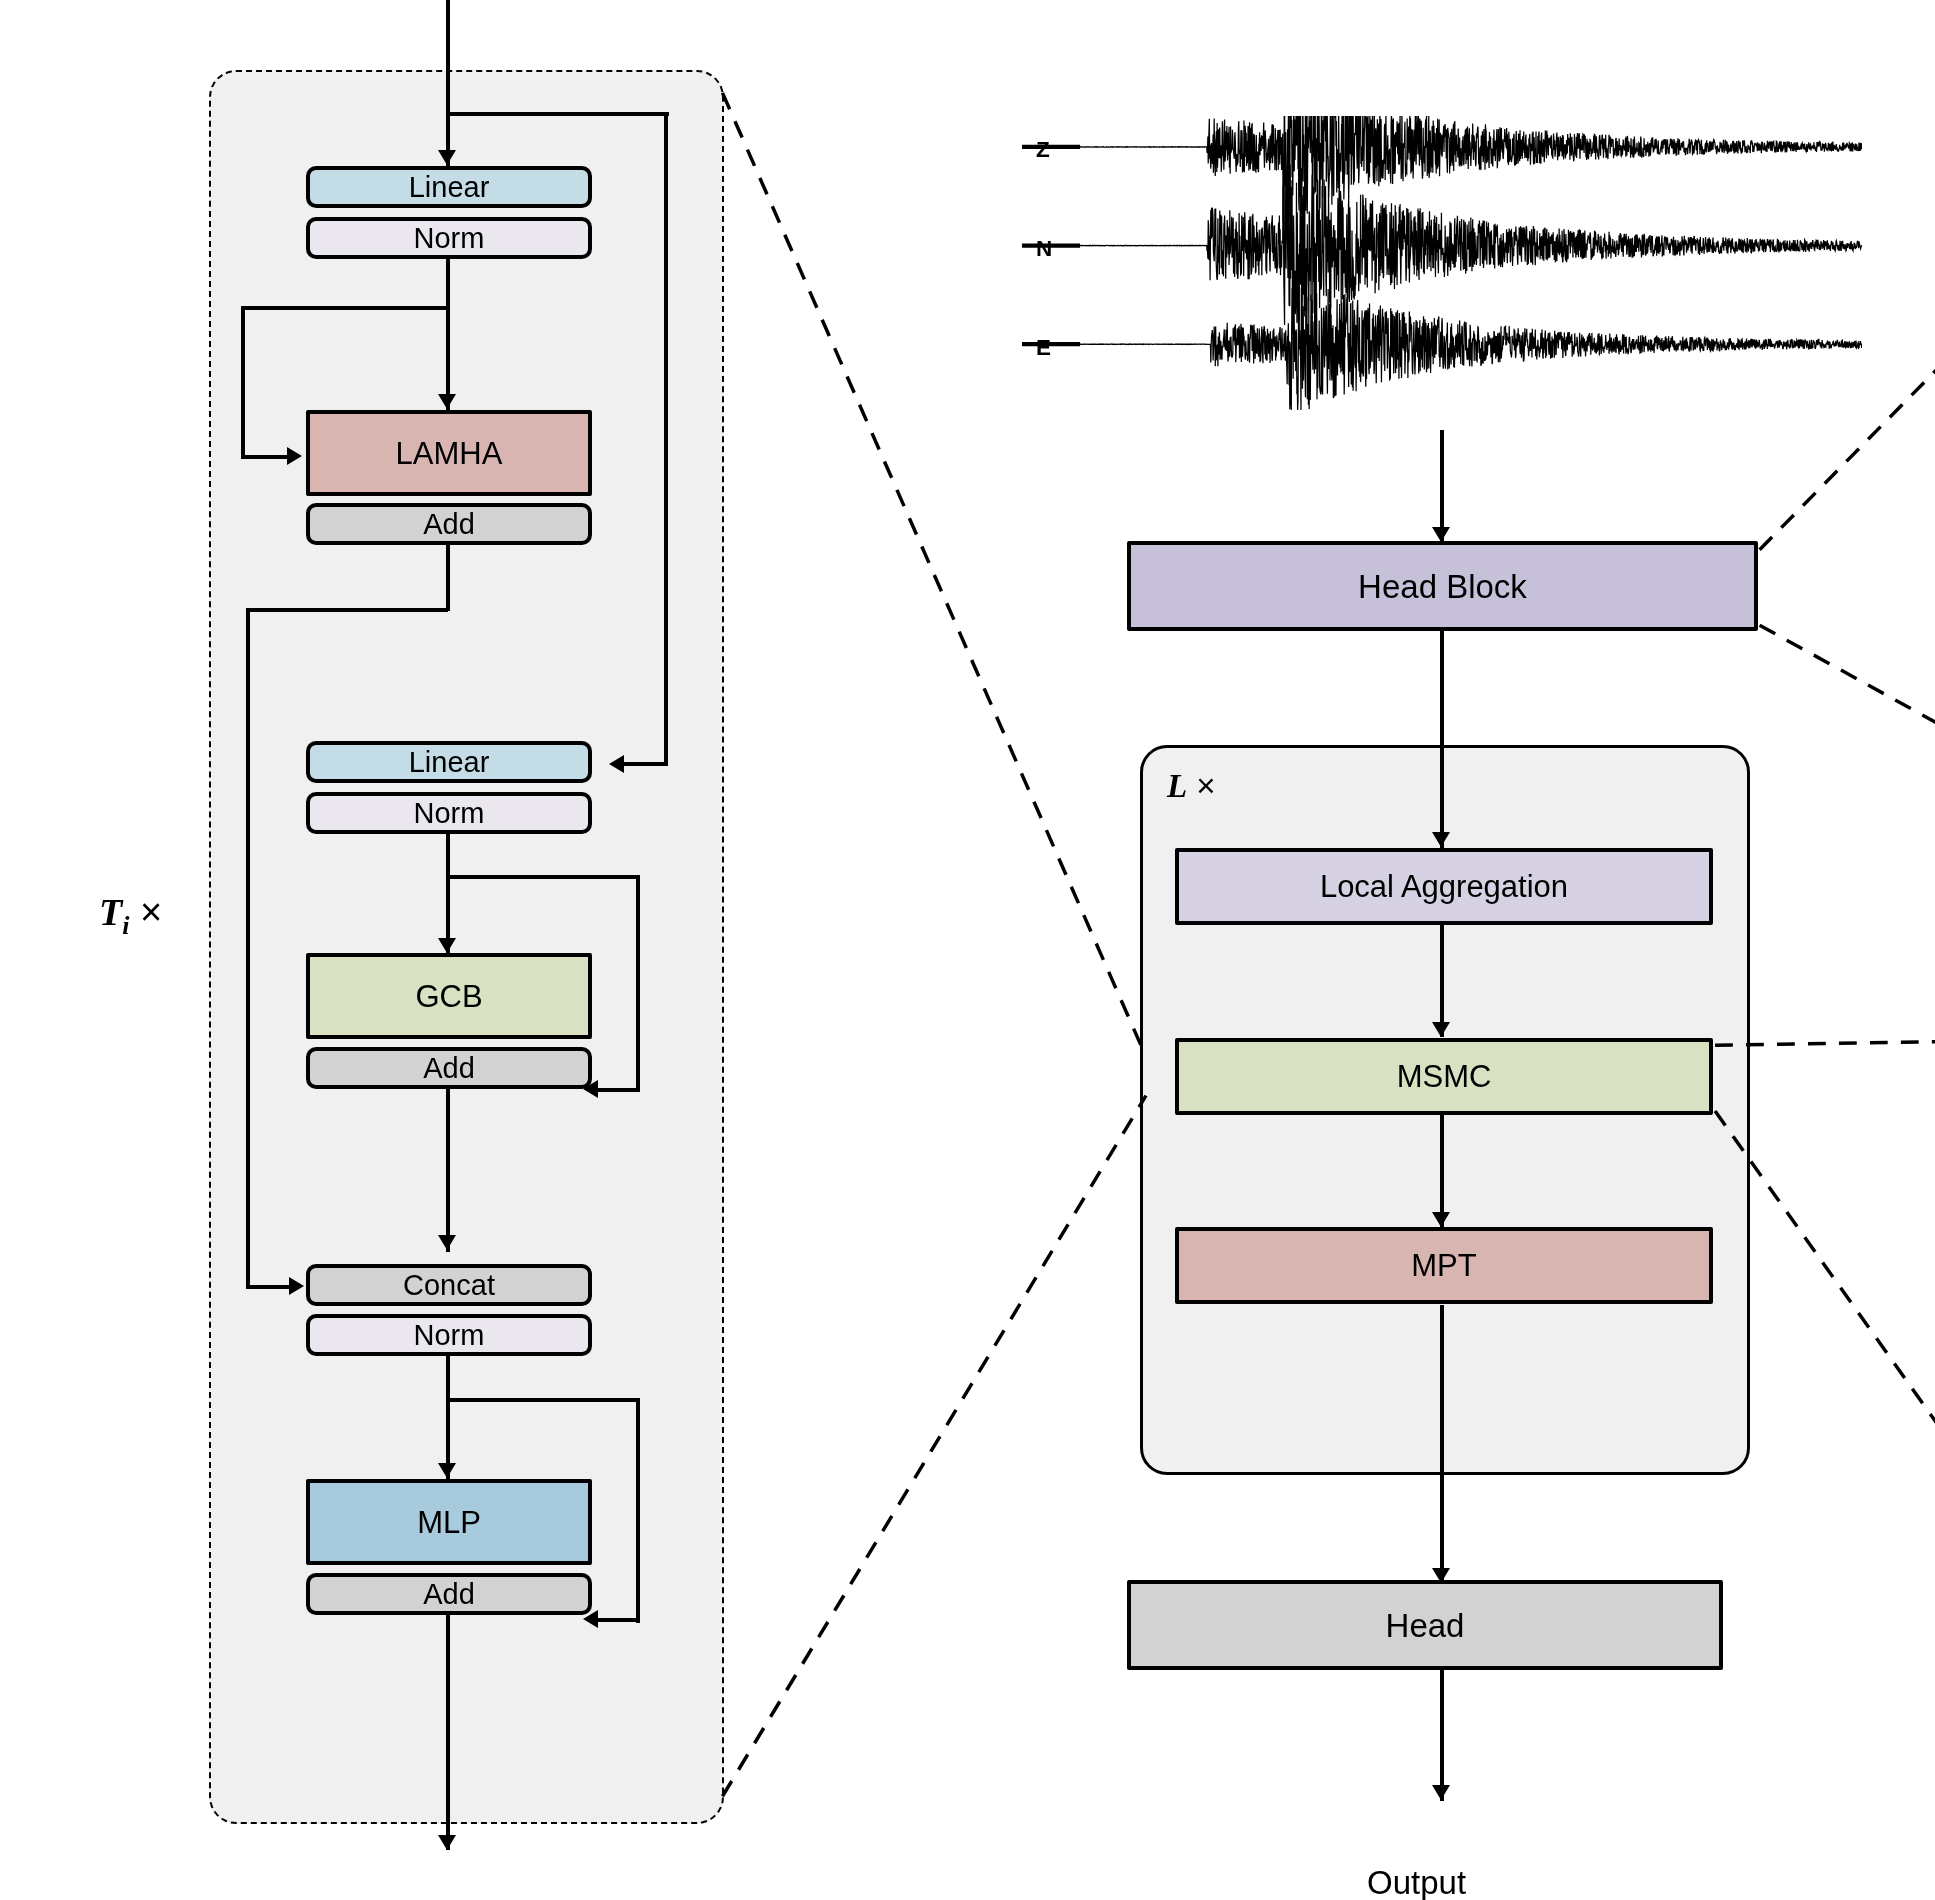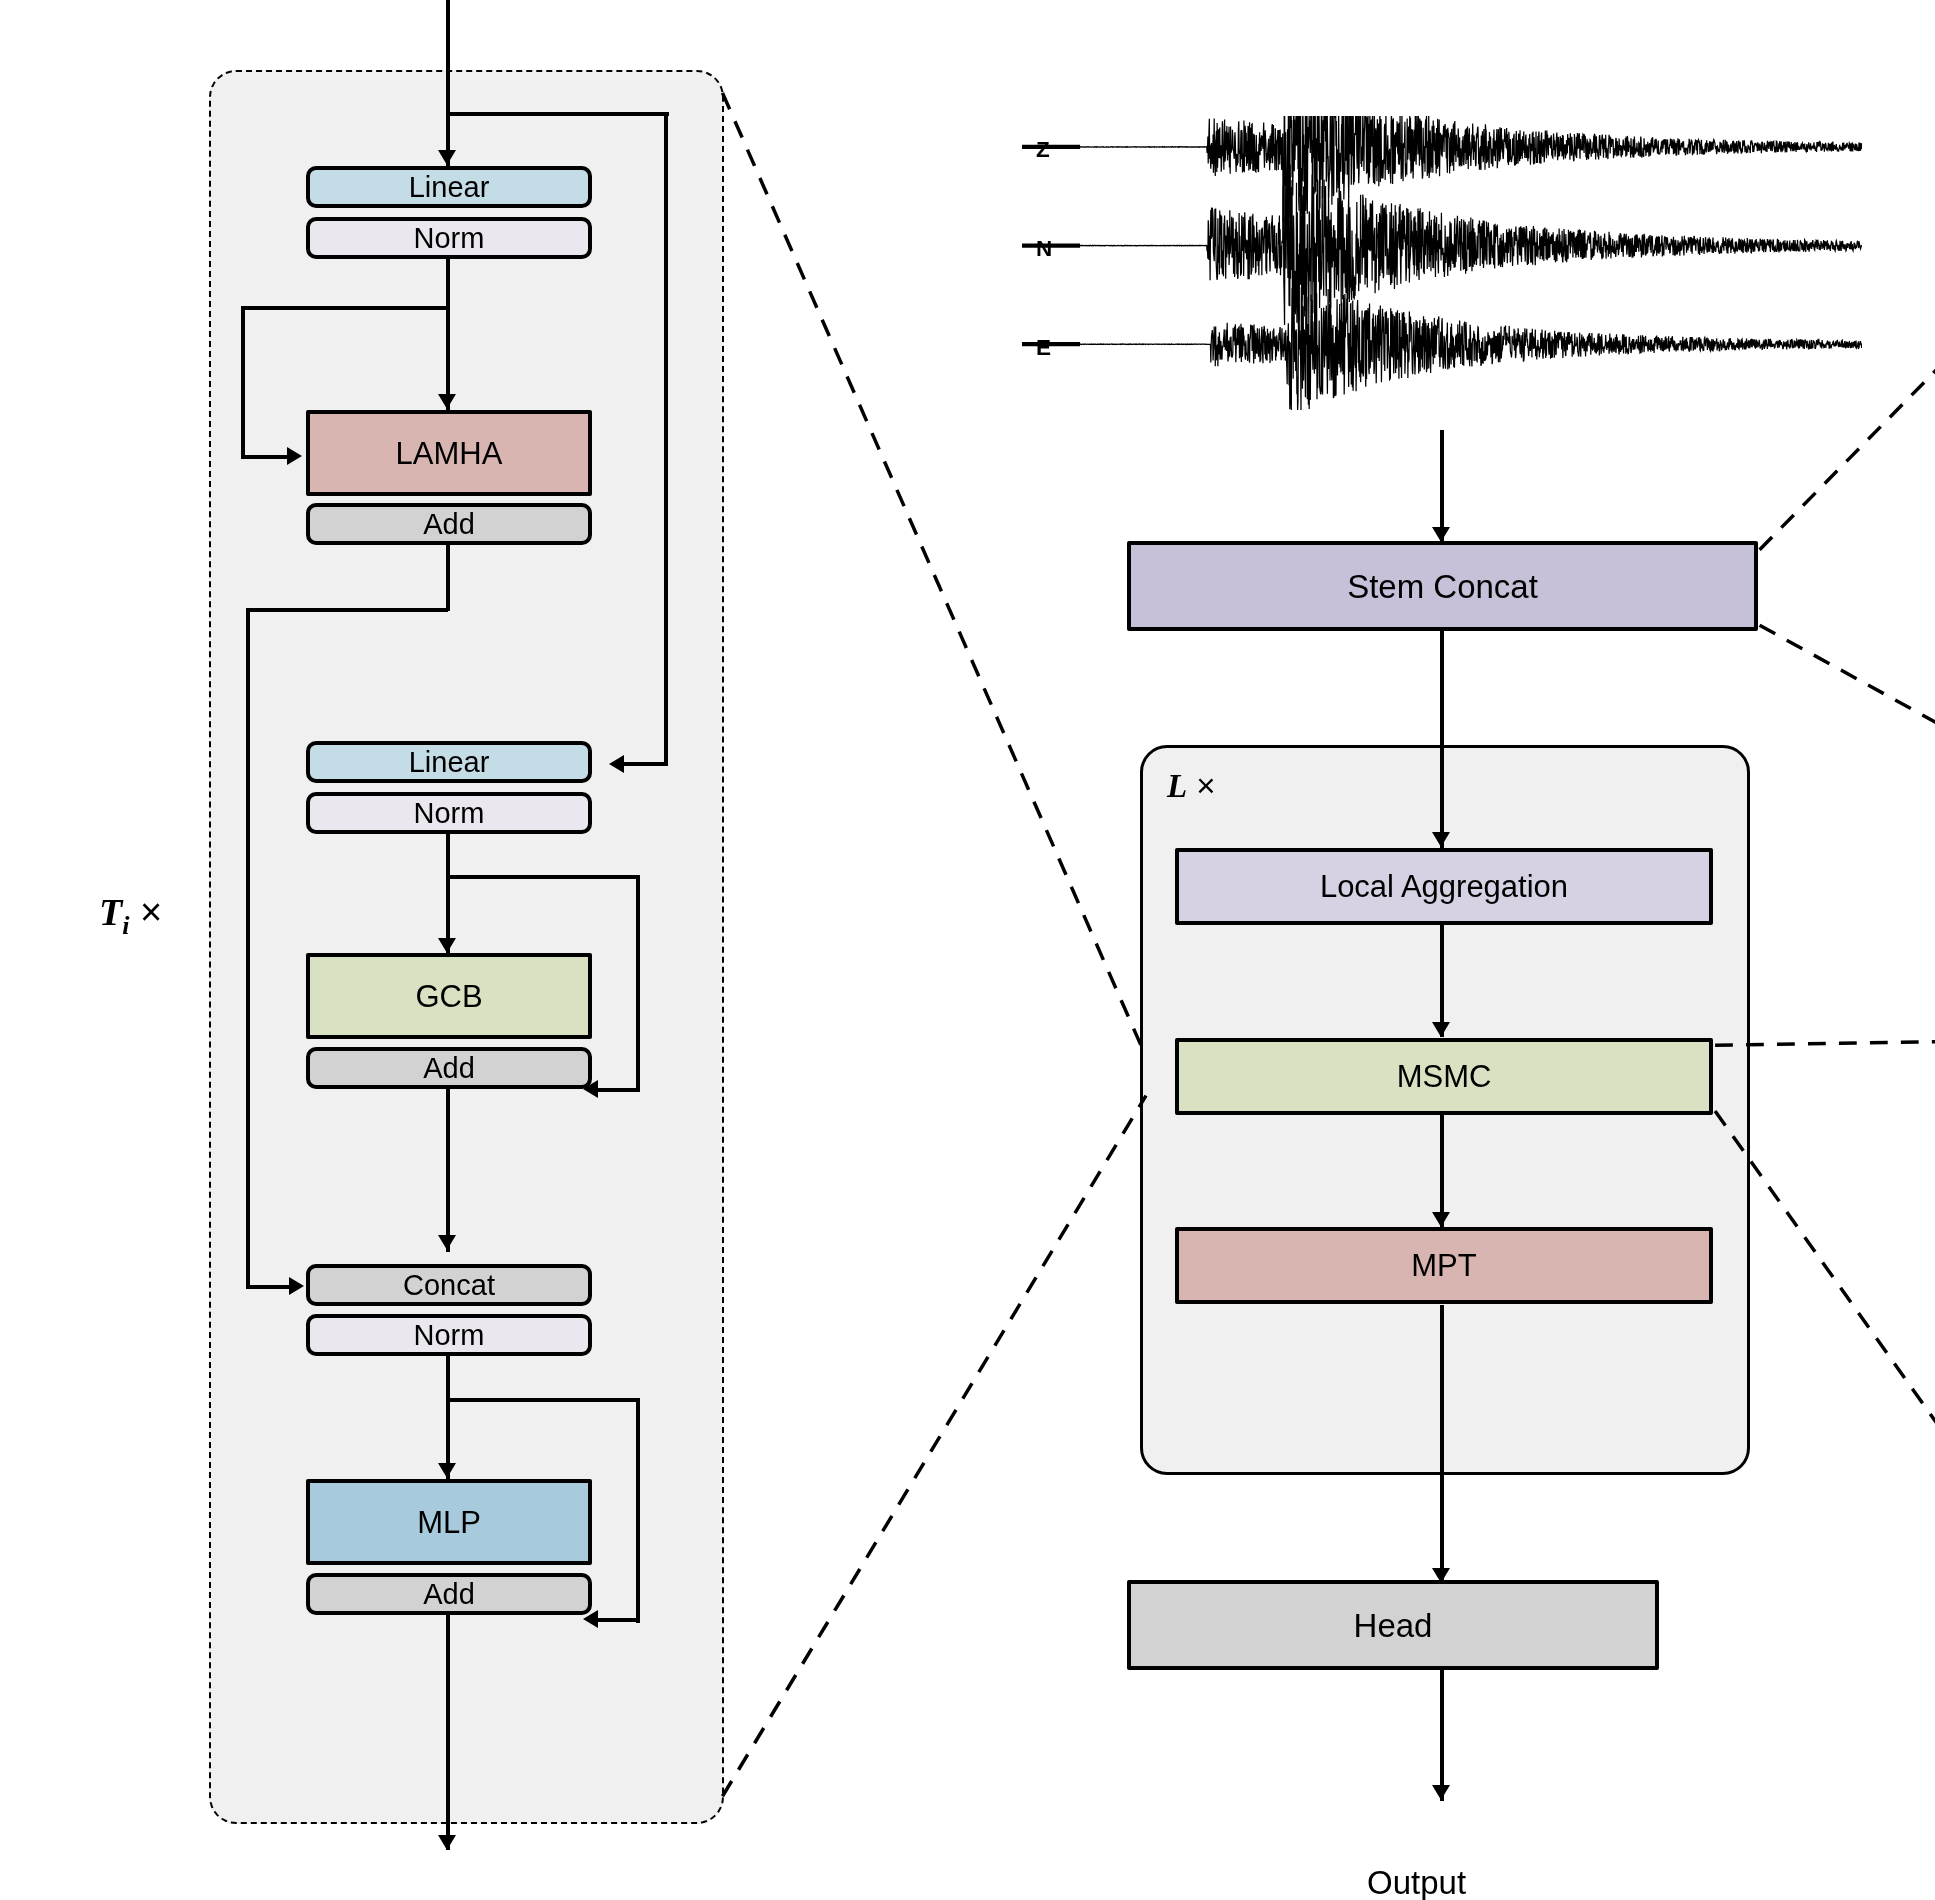--- a/index.html
+++ b/index.html
@@ -163,21 +163,21 @@
       <g id="wf-e">
         <path d="M0 590 L150 590 L150.0 590.5 L151.0 589.8 L151.9 589.6 L152.9 589.9 L153.8 590.6 L154.8 590.1 L155.8 590.2 L156.7 589.9 L157.7 589.9 L158.7 589.6 L159.6 590.4 L160.6 589.6 L161.5 590.4 L162.5 590.0 L163.5 589.5 L164.4 590.0 L165.4 590.1 L166.4 590.5 L167.3 590.6 L168.3 589.9 L169.2 589.5 L170.2 589.6 L171.2 589.6 L172.1 590.4 L173.1 590.5 L174.1 590.6 L175.0 589.7 L176.0 590.1 L176.9 589.7 L177.9 590.0 L178.9 589.4 L179.8 590.1 L180.8 590.0 L181.8 590.3 L182.7 590.1 L183.7 590.5 L184.6 589.5 L185.6 590.3 L186.6 590.4 L187.5 589.9 L188.5 589.6 L189.5 590.3 L190.4 589.8 L191.4 590.3 L192.3 590.6 L193.3 590.3 L194.3 589.6 L195.2 589.7 L196.2 590.4 L197.2 590.0 L198.1 590.2 L199.1 589.6 L200.0 589.6 L201.0 590.5 L202.0 589.6 L202.9 590.1 L203.9 589.6 L204.9 590.3 L205.8 590.5 L206.8 589.4 L207.7 590.0 L208.7 590.1 L209.7 589.6 L210.6 590.6 L211.6 589.6 L212.6 589.9 L213.5 589.7 L214.5 590.1 L215.4 590.1 L216.4 590.5 L217.4 589.5 L218.3 589.6 L219.3 590.0 L220.3 590.2 L221.2 589.5 L222.2 590.4 L223.1 590.6 L224.1 590.3 L225.1 590.4 L226.0 589.6 L227.0 590.4 L228.0 590.0 L228.9 589.8 L229.9 589.8 L230.8 589.9 L231.8 589.5 L232.8 590.4 L233.7 590.0 L234.7 590.5 L235.7 589.6 L236.6 590.3 L237.6 590.2 L238.5 590.0 L239.5 590.1 L240.5 590.5 L241.4 589.9 L242.4 590.2 L243.3 590.0 L244.3 590.0 L245.3 590.6 L246.2 590.6 L247.2 590.1 L248.2 589.6 L249.1 590.0 L250.1 590.3 L251.0 590.3 L252.0 589.5 L253.0 589.6 L253.9 590.3 L254.9 589.4 L255.9 590.4 L256.8 589.9 L257.8 589.8 L258.7 589.4 L259.7 590.1 L260.7 589.4 L261.6 590.1 L262.6 589.8 L263.6 589.8 L264.5 589.6 L265.5 589.5 L266.4 590.5 L267.4 589.8 L268.4 589.9 L269.3 590.5 L270.3 590.4 L271.3 590.6 L272.2 589.8 L273.2 590.0 L274.1 590.6 L275.1 589.6 L276.1 590.4 L277.0 589.6 L278.0 590.5 L279.0 590.1 L279.9 589.5 L280.9 590.2 L281.8 589.7 L282.8 589.9 L283.8 590.4 L284.7 590.5 L285.7 590.2 L286.7 590.4 L287.6 590.5 L288.6 589.5 L289.5 589.8 L290.5 589.9 L291.5 590.3 L292.4 590.5 L293.4 589.5 L294.4 590.4 L295.3 589.6 L296.3 590.6 L297.2 590.0 L298.2 590.1 L299.2 589.9 L300.1 589.6 L301.1 589.7 L302.1 590.6 L303.0 589.7 L304.0 590.3 L304.9 589.7 L305.9 589.9 L306.9 589.7 L307.8 590.5 L308.8 590.1 L309.8 590.6 L310.7 589.7 L311.7 590.5 L312.6 589.5 L313.6 590.4 L314.6 589.4 L315.5 590.0 L316.5 589.8 L317.5 589.9 L318.4 589.9 L319.4 590.6 L320.3 590.1 L321.3 589.5 L322.3 589.6 L323.2 590.0 L324.2 589.7 L325.2 589.6 L326.1 590.3 L327.1 590.6 L328.0 590.1 L329.0 590.4 L330.0 589.6 L330.9 589.8 L331.9 589.6 L332.8 590.0 L333.8 589.7 L334.8 589.8 L335.7 590.0 L336.7 590.3 L337.7 590.2 L338.6 589.9 L339.6 590.1 L340.5 590.2 L341.5 589.8 L342.5 590.0 L343.4 590.0 L344.4 589.7 L345.4 589.8 L346.3 590.1 L347.3 589.6 L348.2 589.5 L349.2 590.0 L350.2 589.6 L351.1 589.5 L352.1 590.1 L353.1 589.8 L354.0 590.6 L355.0 589.7 L355.9 589.6 L356.9 589.6 L357.9 590.1 L358.8 590.4 L359.8 590.4 L360.8 589.7 L361.7 589.5 L362.7 590.0 L363.6 590.5 L364.6 589.6 L365.6 589.9 L366.5 589.4 L367.5 589.7 L368.5 590.2 L369.4 590.4 L370.4 590.3 L371.3 589.4 L372.3 589.6 L373.3 590.0 L374.2 590.1 L375.2 589.8 L376.2 590.2 L377.1 590.0 L378.1 590.4 L379.0 589.8 L380.0 589.8 L381.0 590.6 L381.9 589.5 L382.9 590.4 L383.9 590.2 L384.8 590.1 L385.8 589.5 L386.7 590.3 L387.7 589.5 L388.7 590.0 L389.6 590.4 L390.6 590.3 L391.6 590.3 L392.5 590.3 L393.5 590.3 L394.4 590.3 L395.4 590.2 L396.4 589.9 L397.3 589.5 L398.3 589.7 L399.3 589.7 L400.2 590.2 L401.2 589.7 L402.1 589.6 L403.1 590.1 L404.1 589.6 L405.0 590.2 L406.0 590.3 L407.0 589.6 L407.9 590.1 L408.9 590.2 L409.8 590.0 L410.8 589.6 L411.8 590.3 L412.7 589.4 L413.7 590.2 L414.6 590.1 L415.6 589.9 L416.6 589.6 L417.5 590.0 L418.5 589.7 L419.5 590.0 L420.4 589.8 L421.4 589.7 L422.3 590.6 L423.3 589.9 L424.3 590.5 L425.2 589.6 L426.2 589.9 L427.2 590.4 L428.1 589.5 L429.1 590.0 L430.0 590.2 L431.0 589.7 L432.0 590.4 L432.9 589.8 L433.9 589.5 L434.9 590.5 L435.8 590.3 L436.8 590.5 L437.7 589.6 L438.7 590.1 L439.7 589.8 L440.6 590.2 L441.6 590.3 L442.6 589.5 L443.5 589.5 L444.5 590.5 L445.4 589.4 L446.4 589.4 L447.4 590.0 L448.3 589.5 L449.3 589.6 L450.3 590.1 L451.2 589.6 L452.2 589.6 L453.1 589.9 L454.1 590.1 L455.1 590.1 L456.0 589.9 L457.0 589.9 L458.0 589.7 L458.9 589.8 L459.9 589.8 L460.8 589.9 L461.8 590.1 L462.8 590.3 L463.7 590.0 L464.7 589.4 L465.7 589.8 L466.6 589.8 L467.6 589.9 L468.5 589.9 L469.5 589.5 L470.5 589.5 L471.4 589.6 L472.4 590.3 L473.4 590.3 L474.3 590.4 L475.3 589.5 L476.2 589.5 L477.2 590.2 L478.2 590.2 L479.1 590.4 L480.1 590.5 L481.1 590.5 L482.0 590.5 L483.0 590.6 L483.9 590.6 L484.9 590.3 L485.9 590.2 L486.8 590.0 L487.8 637.3 L488.8 588.7 L489.7 567.9 L490.7 562.1 L491.6 553.1 L492.6 565.2 L493.6 632.0 L494.5 610.7 L495.5 591.7 L496.5 543.9 L497.4 588.1 L498.4 579.4 L499.3 646.7 L500.3 543.9 L501.3 628.9 L502.2 631.6 L503.2 594.8 L504.1 593.5 L505.1 597.5 L506.1 646.8 L507.0 569.9 L508.0 576.0 L509.0 616.4 L509.9 558.9 L510.9 592.0 L511.8 629.9 L512.8 592.1 L513.8 581.4 L514.7 617.8 L515.7 627.7 L516.7 629.7 L517.6 593.4 L518.6 598.9 L519.5 595.2 L520.5 576.6 L521.5 569.2 L522.4 551.2 L523.4 597.1 L524.4 588.4 L525.3 604.0 L526.3 581.2 L527.2 552.4 L528.2 607.2 L529.2 571.0 L530.1 534.4 L531.1 595.0 L532.1 634.8 L533.0 623.3 L534.0 580.5 L534.9 596.4 L535.9 620.4 L536.9 620.0 L537.8 571.8 L538.8 608.1 L539.8 570.0 L540.7 600.2 L541.7 624.2 L542.6 618.4 L543.6 620.4 L544.6 615.2 L545.5 547.3 L546.5 582.7 L547.5 557.6 L548.4 569.5 L549.4 543.3 L550.3 593.5 L551.3 538.6 L552.3 636.6 L553.2 605.9 L554.2 574.0 L555.2 591.7 L556.1 549.5 L557.1 581.2 L558.0 592.7 L559.0 551.5 L560.0 546.5 L560.9 545.4 L561.9 626.4 L562.9 552.9 L563.8 623.9 L564.8 570.9 L565.7 536.9 L566.7 636.2 L567.7 545.6 L568.6 551.2 L569.6 622.0 L570.6 598.0 L571.5 547.1 L572.5 569.6 L573.4 567.5 L574.4 594.4 L575.4 587.3 L576.3 621.5 L577.3 630.0 L578.3 580.5 L579.2 610.5 L580.2 618.9 L581.1 614.0 L582.1 617.9 L583.1 633.1 L584.0 566.0 L585.0 563.4 L586.0 573.9 L586.9 627.5 L587.9 637.5 L588.8 576.4 L589.8 574.2 L590.8 539.6 L591.7 542.6 L592.7 548.2 L593.6 541.4 L594.6 607.4 L595.6 541.3 L596.5 563.2 L597.5 594.9 L598.5 639.9 L599.4 539.0 L600.4 610.2 L601.3 554.6 L602.3 628.4 L603.3 576.2 L604.2 561.2 L605.2 612.5 L606.2 608.2 L607.1 615.1 L608.1 548.5 L609.0 603.6 L610.0 577.6 L611.0 622.6 L611.9 596.4 L612.9 549.1 L613.9 590.4 L614.8 636.3 L615.8 587.9 L616.7 632.6 L617.7 576.5 L618.7 564.6 L619.6 545.0 L620.6 607.1 L621.6 619.9 L622.5 639.1 L623.5 551.1 L624.4 586.7 L625.4 542.7 L626.4 549.0 L627.3 616.8 L628.3 557.4 L629.3 628.0 L630.2 589.4 L631.2 631.7 L632.1 567.6 L633.1 632.3 L634.1 549.7 L635.0 587.2 L636.0 563.3 L637.0 614.5 L637.9 561.7 L638.9 609.3 L639.8 598.3 L640.8 638.4 L641.8 556.6 L642.7 603.1 L643.7 599.5 L644.7 575.8 L645.6 628.0 L646.6 632.8 L647.5 609.7 L648.5 554.3 L649.5 572.5 L650.4 549.4 L651.4 594.8 L652.4 595.0 L653.3 571.1 L654.3 571.2 L655.2 631.9 L656.2 586.7 L657.2 621.6 L658.1 566.8 L659.1 578.6 L660.1 602.6 L661.0 583.5 L662.0 608.1 L662.9 605.1 L663.9 560.2 L664.9 579.9 L665.8 554.6 L666.8 545.7 L667.8 590.5 L668.7 611.8 L669.7 631.5 L670.6 590.7 L671.6 548.7 L672.6 591.2 L673.5 607.5 L674.5 623.0 L675.5 590.4 L676.4 594.6 L677.4 559.7 L678.3 608.1 L679.3 593.2 L680.3 632.6 L681.2 554.0 L682.2 586.4 L683.1 618.4 L684.1 654.0 L685.1 693.3 L686.0 568.9 L687.0 575.0 L688.0 535.6 L688.9 604.1 L689.9 696.1 L690.8 582.6 L691.8 758.0 L692.8 736.5 L693.7 619.6 L694.7 584.9 L695.7 760.1 L696.6 562.6 L697.6 445.2 L698.5 467.5 L699.5 442.0 L700.5 679.2 L701.4 469.3 L702.4 410.7 L703.4 545.8 L704.3 635.8 L705.3 583.2 L706.2 555.1 L707.2 659.3 L708.2 551.3 L709.1 563.0 L710.1 719.3 L711.1 674.3 L712.0 760.3 L713.0 738.6 L713.9 585.5 L714.9 415.8 L715.9 493.9 L716.8 603.8 L717.8 554.8 L718.8 616.7 L719.7 620.2 L720.7 764.9 L721.6 443.2 L722.6 557.3 L723.6 424.0 L724.5 705.1 L725.5 611.6 L726.5 491.8 L727.4 683.5 L728.4 590.3 L729.3 551.9 L730.3 567.2 L731.3 646.8 L732.2 727.1 L733.2 488.1 L734.2 435.4 L735.1 591.7 L736.1 467.4 L737.0 731.9 L738.0 537.7 L739.0 574.8 L739.9 746.2 L740.9 516.8 L741.9 757.3 L742.8 630.0 L743.8 566.4 L744.7 734.2 L745.7 623.1 L746.7 461.3 L747.6 518.4 L748.6 615.7 L749.6 474.4 L750.5 603.5 L751.5 655.9 L752.4 592.5 L753.4 596.6 L754.4 531.4 L755.3 666.6 L756.3 446.6 L757.3 574.7 L758.2 654.4 L759.2 505.3 L760.1 490.5 L761.1 458.0 L762.1 732.1 L763.0 591.7 L764.0 703.8 L764.9 615.3 L765.9 604.9 L766.9 593.8 L767.8 528.4 L768.8 696.4 L769.8 706.7 L770.7 713.6 L771.7 719.6 L772.6 711.3 L773.6 496.5 L774.6 617.0 L775.5 707.7 L776.5 719.6 L777.5 576.5 L778.4 523.8 L779.4 495.4 L780.3 601.0 L781.3 650.4 L782.3 620.6 L783.2 504.0 L784.2 510.2 L785.2 619.5 L786.1 489.9 L787.1 596.1 L788.0 641.6 L789.0 718.3 L790.0 561.7 L790.9 447.0 L791.9 654.1 L792.9 580.7 L793.8 551.2 L794.8 484.6 L795.7 683.5 L796.7 480.3 L797.7 535.3 L798.6 513.8 L799.6 668.4 L800.6 683.5 L801.5 548.3 L802.5 665.2 L803.4 541.2 L804.4 728.9 L805.4 726.9 L806.3 586.0 L807.3 670.2 L808.3 724.7 L809.2 637.7 L810.2 544.9 L811.1 722.8 L812.1 593.1 L813.1 568.7 L814.0 473.4 L815.0 670.5 L816.0 553.1 L816.9 590.8 L817.9 565.5 L818.8 641.7 L819.8 543.5 L820.8 486.2 L821.7 650.0 L822.7 526.0 L823.7 663.1 L824.6 558.4 L825.6 482.4 L826.5 562.9 L827.5 659.5 L828.5 532.3 L829.4 668.2 L830.4 462.5 L831.4 493.8 L832.3 720.2 L833.3 649.8 L834.2 460.0 L835.2 572.8 L836.2 522.3 L837.1 536.4 L838.1 526.8 L839.1 471.9 L840.0 488.4 L841.0 471.0 L841.9 585.3 L842.9 611.1 L843.9 700.3 L844.8 560.7 L845.8 643.9 L846.8 661.9 L847.7 634.1 L848.7 485.9 L849.6 485.2 L850.6 694.2 L851.6 596.7 L852.5 605.4 L853.5 700.9 L854.4 477.0 L855.4 710.0 L856.4 641.6 L857.3 645.1 L858.3 501.4 L859.3 518.1 L860.2 579.4 L861.2 651.5 L862.1 540.2 L863.1 711.3 L864.1 620.5 L865.0 566.6 L866.0 501.5 L867.0 475.6 L867.9 534.7 L868.9 638.8 L869.8 634.4 L870.8 660.5 L871.8 520.3 L872.7 674.9 L873.7 631.6 L874.7 687.9 L875.6 665.3 L876.6 660.3 L877.5 627.2 L878.5 502.8 L879.5 666.4 L880.4 528.1 L881.4 673.5 L882.4 660.1 L883.3 520.7 L884.3 532.3 L885.2 510.4 L886.2 503.3 L887.2 666.1 L888.1 700.1 L889.1 501.4 L890.1 679.9 L891.0 503.0 L892.0 568.1 L892.9 577.4 L893.9 496.6 L894.9 517.8 L895.8 653.1 L896.8 667.5 L897.8 485.0 L898.7 652.6 L899.7 647.3 L900.6 606.7 L901.6 579.9 L902.6 627.2 L903.5 629.3 L904.5 636.1 L905.5 523.5 L906.4 583.3 L907.4 510.4 L908.3 582.3 L909.3 667.1 L910.3 653.8 L911.2 544.0 L912.2 589.7 L913.2 514.9 L914.1 635.2 L915.1 690.6 L916.0 611.6 L917.0 548.0 L918.0 536.1 L918.9 514.5 L919.9 625.5 L920.9 522.3 L921.8 500.0 L922.8 633.1 L923.7 564.7 L924.7 593.0 L925.7 489.8 L926.6 523.0 L927.6 585.2 L928.6 688.2 L929.5 609.7 L930.5 557.4 L931.4 498.5 L932.4 558.5 L933.4 518.1 L934.3 551.1 L935.3 643.2 L936.3 618.1 L937.2 658.9 L938.2 507.2 L939.1 555.3 L940.1 563.2 L941.1 505.0 L942.0 524.6 L943.0 555.0 L943.9 652.6 L944.9 602.7 L945.9 522.3 L946.8 599.9 L947.8 598.5 L948.8 617.2 L949.7 681.6 L950.7 680.4 L951.6 675.3 L952.6 497.0 L953.6 621.5 L954.5 600.6 L955.5 504.8 L956.5 624.4 L957.4 574.3 L958.4 512.5 L959.3 611.5 L960.3 665.6 L961.3 620.2 L962.2 517.0 L963.2 544.4 L964.2 549.5 L965.1 664.3 L966.1 507.3 L967.0 519.4 L968.0 652.8 L969.0 554.1 L969.9 502.4 L970.9 629.4 L971.9 619.6 L972.8 609.9 L973.8 679.2 L974.7 509.0 L975.7 616.5 L976.7 527.6 L977.6 649.4 L978.6 571.4 L979.6 607.2 L980.5 677.3 L981.5 554.2 L982.4 511.8 L983.4 513.7 L984.4 600.9 L985.3 514.9 L986.3 506.8 L987.3 607.4 L988.2 519.7 L989.2 666.5 L990.1 630.9 L991.1 548.4 L992.1 534.9 L993.0 574.1 L994.0 592.7 L995.0 611.5 L995.9 564.3 L996.9 677.1 L997.8 602.7 L998.8 636.2 L999.8 627.7 L1000.7 505.5 L1001.7 584.4 L1002.7 579.3 L1003.6 518.2 L1004.6 551.0 L1005.5 537.3 L1006.5 545.5 L1007.5 606.6 L1008.4 658.2 L1009.4 667.1 L1010.4 608.7 L1011.3 590.0 L1012.3 532.6 L1013.2 591.3 L1014.2 632.1 L1015.2 668.5 L1016.1 628.1 L1017.1 554.6 L1018.1 527.3 L1019.0 610.9 L1020.0 566.0 L1020.9 531.4 L1021.9 622.3 L1022.9 622.3 L1023.8 547.7 L1024.8 665.9 L1025.8 607.3 L1026.7 572.9 L1027.7 527.8 L1028.6 660.0 L1029.6 565.8 L1030.6 594.3 L1031.5 568.5 L1032.5 629.2 L1033.4 543.8 L1034.4 649.9 L1035.4 534.9 L1036.3 596.3 L1037.3 517.7 L1038.3 570.4 L1039.2 655.4 L1040.2 641.9 L1041.1 525.4 L1042.1 609.1 L1043.1 535.5 L1044.0 546.5 L1045.0 662.4 L1046.0 627.2 L1046.9 654.4 L1047.9 541.8 L1048.8 591.2 L1049.8 535.3 L1050.8 652.7 L1051.7 621.2 L1052.7 603.3 L1053.7 548.7 L1054.6 601.0 L1055.6 664.5 L1056.5 604.0 L1057.5 590.6 L1058.5 532.1 L1059.4 542.8 L1060.4 622.0 L1061.4 549.2 L1062.3 641.5 L1063.3 543.0 L1064.2 617.6 L1065.2 522.3 L1066.2 625.6 L1067.1 585.2 L1068.1 539.8 L1069.1 616.4 L1070.0 612.8 L1071.0 542.2 L1071.9 566.1 L1072.9 549.8 L1073.9 525.9 L1074.8 547.1 L1075.8 524.7 L1076.8 518.1 L1077.7 622.3 L1078.7 610.9 L1079.6 649.1 L1080.6 605.4 L1081.6 559.2 L1082.5 559.6 L1083.5 624.2 L1084.5 534.8 L1085.4 522.6 L1086.4 591.2 L1087.3 638.1 L1088.3 653.1 L1089.3 639.3 L1090.2 568.1 L1091.2 574.1 L1092.2 602.6 L1093.1 639.3 L1094.1 653.2 L1095.0 586.5 L1096.0 579.4 L1097.0 563.2 L1097.9 572.1 L1098.9 534.1 L1099.9 655.2 L1100.8 599.6 L1101.8 612.3 L1102.7 599.1 L1103.7 652.7 L1104.7 632.6 L1105.6 587.8 L1106.6 621.1 L1107.6 545.3 L1108.5 642.2 L1109.5 536.3 L1110.4 577.0 L1111.4 622.7 L1112.4 567.5 L1113.3 630.1 L1114.3 572.6 L1115.3 649.0 L1116.2 638.0 L1117.2 650.7 L1118.1 592.9 L1119.1 626.6 L1120.1 569.1 L1121.0 583.2 L1122.0 564.5 L1122.9 611.9 L1123.9 585.0 L1124.9 624.5 L1125.8 538.1 L1126.8 607.2 L1127.8 560.9 L1128.7 612.1 L1129.7 622.4 L1130.6 528.6 L1131.6 623.2 L1132.6 591.7 L1133.5 640.8 L1134.5 562.3 L1135.5 591.7 L1136.4 542.4 L1137.4 547.0 L1138.3 643.6 L1139.3 627.8 L1140.3 591.6 L1141.2 645.6 L1142.2 536.7 L1143.2 534.7 L1144.1 552.5 L1145.1 539.0 L1146.0 606.3 L1147.0 532.7 L1148.0 569.3 L1148.9 615.2 L1149.9 629.7 L1150.9 620.0 L1151.8 599.1 L1152.8 627.4 L1153.7 625.9 L1154.7 575.8 L1155.7 632.0 L1156.6 646.8 L1157.6 539.7 L1158.6 557.4 L1159.5 629.8 L1160.5 586.2 L1161.4 628.7 L1162.4 647.7 L1163.4 585.8 L1164.3 574.5 L1165.3 577.8 L1166.3 578.3 L1167.2 555.2 L1168.2 633.0 L1169.1 562.7 L1170.1 591.6 L1171.1 577.5 L1172.0 582.0 L1173.0 632.4 L1174.0 602.7 L1174.9 582.7 L1175.9 637.5 L1176.8 571.0 L1177.8 545.5 L1178.8 546.8 L1179.7 575.8 L1180.7 612.6 L1181.7 578.8 L1182.6 627.3 L1183.6 607.3 L1184.5 600.3 L1185.5 645.5 L1186.5 642.6 L1187.4 583.6 L1188.4 638.7 L1189.4 635.2 L1190.3 572.7 L1191.3 640.7 L1192.2 614.2 L1193.2 608.3 L1194.2 621.8 L1195.1 633.5 L1196.1 569.4 L1197.1 631.3 L1198.0 628.4 L1199.0 624.9 L1199.9 582.4 L1200.9 614.4 L1201.9 618.7 L1202.8 604.2 L1203.8 559.3 L1204.7 571.1 L1205.7 593.2 L1206.7 567.1 L1207.6 590.3 L1208.6 573.2 L1209.6 576.2 L1210.5 580.7 L1211.5 620.9 L1212.4 619.7 L1213.4 574.3 L1214.4 641.6 L1215.3 637.0 L1216.3 572.5 L1217.3 582.3 L1218.2 614.7 L1219.2 556.1 L1220.1 559.8 L1221.1 612.6 L1222.1 575.2 L1223.0 567.9 L1224.0 627.6 L1225.0 568.9 L1225.9 572.5 L1226.9 621.9 L1227.8 590.8 L1228.8 561.7 L1229.8 577.0 L1230.7 636.6 L1231.7 620.1 L1232.7 559.4 L1233.6 564.2 L1234.6 636.6 L1235.5 606.6 L1236.5 591.2 L1237.5 543.4 L1238.4 627.1 L1239.4 602.8 L1240.4 605.1 L1241.3 601.1 L1242.3 568.2 L1243.2 592.6 L1244.2 570.7 L1245.2 578.6 L1246.1 545.4 L1247.1 549.2 L1248.1 545.6 L1249.0 541.6 L1250.0 593.1 L1250.9 559.5 L1251.9 591.1 L1252.9 561.2 L1253.8 580.3 L1254.8 572.3 L1255.8 572.3 L1256.7 581.2 L1257.7 586.4 L1258.6 542.9 L1259.6 589.6 L1260.6 569.7 L1261.5 606.5 L1262.5 613.5 L1263.5 616.4 L1264.4 624.1 L1265.4 613.5 L1266.3 568.1 L1267.3 585.1 L1268.3 580.5 L1269.2 585.9 L1270.2 592.4 L1271.2 549.9 L1272.1 605.9 L1273.1 554.5 L1274.0 583.7 L1275.0 625.8 L1276.0 617.6 L1276.9 575.3 L1277.9 598.2 L1278.9 561.4 L1279.8 570.7 L1280.8 593.4 L1281.7 548.6 L1282.7 572.2 L1283.7 584.3 L1284.6 564.3 L1285.6 581.0 L1286.6 609.8 L1287.5 615.7 L1288.5 599.5 L1289.4 567.1 L1290.4 624.6 L1291.4 610.9 L1292.3 605.4 L1293.3 568.0 L1294.2 558.3 L1295.2 633.2 L1296.2 633.0 L1297.1 626.1 L1298.1 584.5 L1299.1 549.0 L1300.0 594.3 L1301.0 567.8 L1301.9 568.2 L1302.9 563.8 L1303.9 550.0 L1304.8 585.4 L1305.8 576.1 L1306.8 599.8 L1307.7 596.4 L1308.7 620.6 L1309.6 610.7 L1310.6 594.3 L1311.6 589.8 L1312.5 560.2 L1313.5 607.7 L1314.5 582.8 L1315.4 561.9 L1316.4 561.2 L1317.3 624.2 L1318.3 550.1 L1319.3 579.3 L1320.2 569.0 L1321.2 602.3 L1322.2 573.1 L1323.1 576.5 L1324.1 601.2 L1325.0 584.6 L1326.0 552.0 L1327.0 621.3 L1327.9 593.7 L1328.9 598.9 L1329.9 629.4 L1330.8 608.7 L1331.8 602.5 L1332.7 578.7 L1333.7 606.1 L1334.7 595.0 L1335.6 604.3 L1336.6 623.3 L1337.6 598.5 L1338.5 611.8 L1339.5 593.2 L1340.4 560.7 L1341.4 602.1 L1342.4 590.1 L1343.3 552.0 L1344.3 579.9 L1345.3 621.1 L1346.2 627.5 L1347.2 573.2 L1348.1 614.1 L1349.1 596.5 L1350.1 603.2 L1351.0 567.1 L1352.0 554.7 L1353.0 625.3 L1353.9 576.8 L1354.9 619.8 L1355.8 578.3 L1356.8 576.4 L1357.8 582.3 L1358.7 571.8 L1359.7 560.9 L1360.7 606.3 L1361.6 616.9 L1362.6 573.1 L1363.5 559.4 L1364.5 597.1 L1365.5 627.2 L1366.4 581.5 L1367.4 620.7 L1368.4 624.9 L1369.3 569.9 L1370.3 624.2 L1371.2 576.1 L1372.2 579.6 L1373.2 583.7 L1374.1 578.0 L1375.1 625.1 L1376.1 555.2 L1377.0 600.0 L1378.0 563.3 L1378.9 617.9 L1379.9 614.5 L1380.9 566.8 L1381.8 587.2 L1382.8 582.8 L1383.7 560.3 L1384.7 596.9 L1385.7 600.4 L1386.6 561.2 L1387.6 558.4 L1388.6 576.2 L1389.5 577.4 L1390.5 566.1 L1391.4 560.5 L1392.4 558.1 L1393.4 575.6 L1394.3 603.6 L1395.3 568.9 L1396.3 582.9 L1397.2 625.4 L1398.2 600.0 L1399.1 574.1 L1400.1 593.1 L1401.1 559.5 L1402.0 609.0 L1403.0 579.7 L1404.0 617.6 L1404.9 620.5 L1405.9 569.8 L1406.8 583.3 L1407.8 585.0 L1408.8 605.7 L1409.7 563.3 L1410.7 558.9 L1411.7 582.6 L1412.6 590.5 L1413.6 558.7 L1414.5 591.3 L1415.5 580.0 L1416.5 569.9 L1417.4 586.6 L1418.4 582.6 L1419.4 566.2 L1420.3 565.5 L1421.3 622.1 L1422.2 582.4 L1423.2 607.9 L1424.2 593.7 L1425.1 616.4 L1426.1 607.8 L1427.1 600.4 L1428.0 561.9 L1429.0 588.4 L1429.9 593.2 L1430.9 594.5 L1431.9 590.6 L1432.8 590.9 L1433.8 570.9 L1434.8 581.1 L1435.7 609.6 L1436.7 611.7 L1437.6 621.7 L1438.6 617.2 L1439.6 603.7 L1440.5 560.1 L1441.5 584.8 L1442.5 592.9 L1443.4 622.4 L1444.4 580.5 L1445.3 585.2 L1446.3 565.2 L1447.3 592.0 L1448.2 600.9 L1449.2 579.6 L1450.2 573.6 L1451.1 575.6 L1452.1 608.4 L1453.0 576.1 L1454.0 601.3 L1455.0 592.2 L1455.9 621.4 L1456.9 584.0 L1457.9 583.6 L1458.8 581.7 L1459.8 608.6 L1460.7 570.0 L1461.7 587.0 L1462.7 593.6 L1463.6 564.7 L1464.6 585.0 L1465.6 561.6 L1466.5 563.5 L1467.5 596.2 L1468.4 568.5 L1469.4 616.9 L1470.4 584.7 L1471.3 603.1 L1472.3 561.2 L1473.2 600.5 L1474.2 605.0 L1475.2 603.9 L1476.1 585.5 L1477.1 600.3 L1478.1 573.4 L1479.0 594.3 L1480.0 610.9 L1480.9 601.8 L1481.9 587.2 L1482.9 614.0 L1483.8 611.7 L1484.8 606.6 L1485.8 583.6 L1486.7 609.0 L1487.7 570.4 L1488.6 563.4 L1489.6 604.9 L1490.6 561.5 L1491.5 619.0 L1492.5 597.5 L1493.5 569.7 L1494.4 595.4 L1495.4 582.7 L1496.3 615.0 L1497.3 564.4 L1498.3 579.4 L1499.2 601.7 L1500.2 596.7 L1501.2 608.3 L1502.1 602.4 L1503.1 611.9 L1504.0 595.2 L1505.0 602.2 L1506.0 595.8 L1506.9 592.0 L1507.9 565.9 L1508.9 593.5 L1509.8 590.1 L1510.8 604.9 L1511.7 583.6 L1512.7 593.3 L1513.7 597.0 L1514.6 596.4 L1515.6 580.2 L1516.6 614.4 L1517.5 602.1 L1518.5 562.5 L1519.4 608.1 L1520.4 577.2 L1521.4 595.4 L1522.3 572.7 L1523.3 606.6 L1524.3 612.0 L1525.2 596.3 L1526.2 583.1 L1527.1 605.8 L1528.1 574.9 L1529.1 607.8 L1530.0 607.6 L1531.0 582.2 L1532.0 592.5 L1532.9 571.6 L1533.9 609.7 L1534.8 611.7 L1535.8 564.0 L1536.8 586.7 L1537.7 572.1 L1538.7 600.7 L1539.7 587.7 L1540.6 581.2 L1541.6 608.1 L1542.5 616.4 L1543.5 596.6 L1544.5 579.7 L1545.4 586.7 L1546.4 609.8 L1547.4 596.3 L1548.3 593.5 L1549.3 604.8 L1550.2 600.5 L1551.2 570.4 L1552.2 564.0 L1553.1 585.1 L1554.1 614.2 L1555.1 565.2 L1556.0 579.6 L1557.0 596.8 L1557.9 573.2 L1558.9 573.2 L1559.9 614.6 L1560.8 570.0 L1561.8 608.2 L1562.7 610.7 L1563.7 600.8 L1564.7 605.0 L1565.6 614.1 L1566.6 613.4 L1567.6 602.3 L1568.5 572.8 L1569.5 572.4 L1570.4 589.6 L1571.4 589.1 L1572.4 601.8 L1573.3 612.8 L1574.3 607.3 L1575.3 581.5 L1576.2 597.1 L1577.2 576.8 L1578.1 593.3 L1579.1 604.5 L1580.1 576.7 L1581.0 587.1 L1582.0 599.2 L1583.0 603.2 L1583.9 598.5 L1584.9 584.0 L1585.8 588.1 L1586.8 581.4 L1587.8 577.5 L1588.7 587.3 L1589.7 599.3 L1590.7 598.0 L1591.6 594.4 L1592.6 568.3 L1593.5 605.8 L1594.5 591.6 L1595.5 584.1 L1596.4 612.6 L1597.4 611.7 L1598.4 567.0 L1599.3 601.9 L1600.3 583.5 L1601.2 609.6 L1602.2 608.2 L1603.2 566.6 L1604.1 589.5 L1605.1 593.0 L1606.1 571.2 L1607.0 610.6 L1608.0 591.8 L1608.9 592.4 L1609.9 581.7 L1610.9 568.5 L1611.8 595.1 L1612.8 587.4 L1613.8 585.8 L1614.7 586.2 L1615.7 595.4 L1616.6 602.3 L1617.6 608.5 L1618.6 578.2 L1619.5 599.5 L1620.5 598.6 L1621.5 604.9 L1622.4 597.4 L1623.4 577.5 L1624.3 609.3 L1625.3 582.7 L1626.3 578.3 L1627.2 604.8 L1628.2 593.8 L1629.2 606.7 L1630.1 592.7 L1631.1 591.0 L1632.0 593.9 L1633.0 612.3 L1634.0 574.2 L1634.9 595.8 L1635.9 580.5 L1636.9 570.7 L1637.8 586.4 L1638.8 574.3 L1639.7 567.6 L1640.7 597.1 L1641.7 603.1 L1642.6 591.1 L1643.6 571.3 L1644.5 590.9 L1645.5 589.7 L1646.5 589.8 L1647.4 574.3 L1648.4 600.6 L1649.4 592.5 L1650.3 605.7 L1651.3 578.9 L1652.2 585.7 L1653.2 574.2 L1654.2 607.5 L1655.1 587.3 L1656.1 584.8 L1657.1 608.5 L1658.0 579.5 L1659.0 595.1 L1659.9 604.6 L1660.9 596.4 L1661.9 572.4 L1662.8 571.8 L1663.8 603.7 L1664.8 591.2 L1665.7 574.9 L1666.7 598.1 L1667.6 599.0 L1668.6 596.0 L1669.6 601.1 L1670.5 569.1 L1671.5 602.3 L1672.5 608.9 L1673.4 581.6 L1674.4 586.8 L1675.3 598.5 L1676.3 575.0 L1677.3 574.8 L1678.2 589.7 L1679.2 574.0 L1680.2 569.2 L1681.1 593.4 L1682.1 595.1 L1683.0 585.8 L1684.0 580.1 L1685.0 605.4 L1685.9 582.0 L1686.9 586.9 L1687.9 604.0 L1688.8 601.9 L1689.8 608.6 L1690.7 592.8 L1691.7 588.4 L1692.7 604.3 L1693.6 594.0 L1694.6 606.2 L1695.6 586.9 L1696.5 595.4 L1697.5 593.0 L1698.4 590.4 L1699.4 590.5 L1700.4 582.1 L1701.3 582.7 L1702.3 580.2 L1703.3 605.8 L1704.2 603.6 L1705.2 587.9 L1706.1 593.4 L1707.1 571.0 L1708.1 607.9 L1709.0 583.3 L1710.0 603.8 L1711.0 583.3 L1711.9 583.7 L1712.9 578.0 L1713.8 603.1 L1714.8 596.2 L1715.8 579.5 L1716.7 573.8 L1717.7 601.0 L1718.7 583.2 L1719.6 597.2 L1720.6 595.4 L1721.5 598.3 L1722.5 604.3 L1723.5 602.2 L1724.4 609.4 L1725.4 581.5 L1726.4 571.7 L1727.3 587.1 L1728.3 606.3 L1729.2 571.2 L1730.2 585.1 L1731.2 571.6 L1732.1 583.3 L1733.1 576.0 L1734.0 606.4 L1735.0 601.4 L1736.0 582.2 L1736.9 603.2 L1737.9 578.7 L1738.9 593.4 L1739.8 603.6 L1740.8 579.9 L1741.7 577.9 L1742.7 585.8 L1743.7 591.2 L1744.6 599.1 L1745.6 584.7 L1746.6 585.2 L1747.5 572.0 L1748.5 581.5 L1749.4 595.4 L1750.4 571.7 L1751.4 605.1 L1752.3 606.8 L1753.3 575.8 L1754.3 582.9 L1755.2 600.8 L1756.2 592.9 L1757.1 588.0 L1758.1 596.2 L1759.1 603.1 L1760.0 600.8 L1761.0 607.2 L1762.0 587.5 L1762.9 574.9 L1763.9 572.8 L1764.8 580.7 L1765.8 595.3 L1766.8 581.2 L1767.7 578.3 L1768.7 577.0 L1769.7 572.8 L1770.6 604.7 L1771.6 577.4 L1772.5 575.5 L1773.5 598.8 L1774.5 583.8 L1775.4 579.9 L1776.4 601.5 L1777.4 605.6 L1778.3 607.3 L1779.3 582.3 L1780.2 605.6 L1781.2 594.3 L1782.2 576.3 L1783.1 607.8 L1784.1 604.1 L1785.1 605.6 L1786.0 577.8 L1787.0 604.3 L1787.9 596.0 L1788.9 581.9 L1789.9 595.8 L1790.8 587.9 L1791.8 587.9 L1792.8 583.7 L1793.7 583.6 L1794.7 575.0 L1795.6 606.1 L1796.6 593.9 L1797.6 600.1 L1798.5 583.6 L1799.5 597.5 L1800.5 590.2 L1801.4 606.7 L1802.4 606.9 L1803.3 591.6 L1804.3 580.0 L1805.3 588.5 L1806.2 585.8 L1807.2 603.1 L1808.2 602.2 L1809.1 590.3 L1810.1 597.0 L1811.0 581.8 L1812.0 577.7 L1813.0 600.3 L1813.9 593.5 L1814.9 582.4 L1815.9 592.7 L1816.8 604.3 L1817.8 604.1 L1818.7 593.9 L1819.7 604.7 L1820.7 600.0 L1821.6 592.8 L1822.6 584.8 L1823.5 598.9 L1824.5 586.0 L1825.5 603.9 L1826.4 575.8 L1827.4 597.2 L1828.4 589.8 L1829.3 574.2 L1830.3 580.3 L1831.2 591.3 L1832.2 581.6 L1833.2 595.4 L1834.1 602.6 L1835.1 586.1 L1836.1 604.1 L1837.0 585.5 L1838.0 600.1 L1838.9 585.3 L1839.9 599.8 L1840.9 605.2 L1841.8 592.6 L1842.8 605.3 L1843.8 594.9 L1844.7 591.4 L1845.7 597.6 L1846.6 586.7 L1847.6 592.4 L1848.6 599.8 L1849.5 577.1 L1850.5 578.5 L1851.5 601.2 L1852.4 602.4 L1853.4 594.6 L1854.3 578.2 L1855.3 583.8 L1856.3 598.6 L1857.2 590.3 L1858.2 598.3 L1859.2 578.4 L1860.1 576.9 L1861.1 583.7 L1862.0 603.8 L1863.0 590.3 L1864.0 594.2 L1864.9 586.2 L1865.9 593.9 L1866.9 603.6 L1867.8 585.2 L1868.8 582.5 L1869.7 603.4 L1870.7 596.6 L1871.7 575.4 L1872.6 598.4 L1873.6 584.1 L1874.6 590.0 L1875.5 594.0 L1876.5 579.9 L1877.4 600.3 L1878.4 582.5 L1879.4 583.5 L1880.3 600.4 L1881.3 579.2 L1882.3 592.2 L1883.2 576.0 L1884.2 596.2 L1885.1 576.2 L1886.1 598.2 L1887.1 585.6 L1888.0 577.4 L1889.0 584.6 L1890.0 594.0 L1890.9 585.1 L1891.9 577.6 L1892.8 598.5 L1893.8 582.3 L1894.8 601.4 L1895.7 581.3 L1896.7 577.7 L1897.7 598.8 L1898.6 591.1 L1899.6 584.2 L1900.5 585.8 L1901.5 597.5 L1902.5 586.7 L1903.4 593.1 L1904.4 578.8 L1905.4 585.6 L1906.3 595.8 L1907.3 601.1 L1908.2 593.4 L1909.2 597.7 L1910.2 593.4 L1911.1 589.0 L1912.1 604.5 L1913.0 601.2 L1914.0 597.8 L1915.0 584.0 L1915.9 588.3 L1916.9 578.7 L1917.9 602.5 L1918.8 591.0 L1919.8 597.7 L1920.7 577.2 L1921.7 593.6 L1922.7 577.7 L1923.6 588.2 L1924.6 592.1 L1925.6 602.1 L1926.5 588.7 L1927.5 596.0 L1928.4 575.9 L1929.4 580.7 L1930.4 587.8 L1931.3 595.9 L1932.3 578.1 L1933.3 577.6 L1934.2 597.5 L1935.2 580.5 L1936.1 585.8 L1937.1 593.3 L1938.1 591.5 L1939.0 597.0 L1940.0 591.4 L1941.0 591.9 L1941.9 590.4 L1942.9 590.1 L1943.8 599.7 L1944.8 599.0 L1945.8 592.7 L1946.7 590.4 L1947.7 585.1 L1948.7 584.0 L1949.6 589.8 L1950.6 582.5 L1951.5 594.1 L1952.5 599.5 L1953.5 580.6 L1954.4 591.5 L1955.4 584.0 L1956.4 598.3 L1957.3 579.1 L1958.3 581.7 L1959.2 582.1 L1960.2 590.8 L1961.2 589.9 L1962.1 584.8 L1963.1 590.8 L1964.1 593.1 L1965.0 599.3 L1966.0 602.7 L1966.9 598.5 L1967.9 584.4 L1968.9 584.9 L1969.8 590.4 L1970.8 596.1 L1971.8 588.9 L1972.7 587.9 L1973.7 584.1 L1974.6 594.9 L1975.6 603.1 L1976.6 581.9 L1977.5 596.5 L1978.5 578.2 L1979.5 596.4 L1980.4 590.0 L1981.4 593.7 L1982.3 597.6 L1983.3 600.7 L1984.3 594.1 L1985.2 578.3 L1986.2 598.1 L1987.2 579.5 L1988.1 578.0 L1989.1 578.1 L1990.0 582.5 L1991.0 600.5 L1992.0 598.1 L1992.9 597.7 L1993.9 591.7 L1994.8 580.2 L1995.8 585.6 L1996.8 599.1 L1997.7 582.3 L1998.7 594.3 L1999.7 594.3 L2000.6 589.7 L2001.6 578.6 L2002.5 580.5 L2003.5 591.0 L2004.5 595.4 L2005.4 597.2 L2006.4 579.4 L2007.4 579.3 L2008.3 600.2 L2009.3 593.1 L2010.2 580.9 L2011.2 577.4 L2012.2 595.1 L2013.1 577.9 L2014.1 596.6 L2015.1 584.6 L2016.0 581.2 L2017.0 583.6 L2017.9 600.9 L2018.9 579.6 L2019.9 590.9 L2020.8 602.0 L2021.8 593.0 L2022.8 578.9 L2023.7 579.1 L2024.7 585.7 L2025.6 582.7 L2026.6 593.3 L2027.6 600.1 L2028.5 581.2 L2029.5 594.7 L2030.5 591.0 L2031.4 590.5 L2032.4 601.8 L2033.3 601.5 L2034.3 580.5 L2035.3 601.3 L2036.2 594.1 L2037.2 601.3 L2038.2 593.9 L2039.1 578.2 L2040.1 601.5 L2041.0 599.4 L2042.0 586.8 L2043.0 599.8 L2043.9 579.1 L2044.9 587.4 L2045.9 581.9 L2046.8 586.0 L2047.8 586.3 L2048.7 600.4 L2049.7 600.4 L2050.7 595.3 L2051.6 592.5 L2052.6 579.2 L2053.6 586.2 L2054.5 585.4 L2055.5 592.6 L2056.4 578.5 L2057.4 579.3 L2058.4 578.2 L2059.3 588.0 L2060.3 586.9 L2061.3 584.1 L2062.2 595.7 L2063.2 591.2 L2064.1 598.6 L2065.1 585.7 L2066.1 601.2 L2067.0 579.1 L2068.0 589.7 L2069.0 595.2 L2069.9 588.5 L2070.9 595.4 L2071.8 598.8 L2072.8 598.1 L2073.8 590.2 L2074.7 595.5 L2075.7 597.3 L2076.7 597.9 L2077.6 587.1 L2078.6 590.4 L2079.5 584.6 L2080.5 582.8 L2081.5 588.4 L2082.4 587.0 L2083.4 592.2 L2084.3 582.4 L2085.3 601.3 L2086.3 598.1 L2087.2 583.9 L2088.2 597.2 L2089.2 597.3 L2090.1 600.4 L2091.1 595.2 L2092.0 591.1 L2093.0 591.2 L2094.0 590.5 L2094.9 584.5 L2095.9 583.2 L2096.9 589.6 L2097.8 595.7 L2098.8 591.9 L2099.7 589.6 L2100.7 595.8 L2101.7 582.5 L2102.6 591.3 L2103.6 592.3 L2104.6 591.6 L2105.5 580.6 L2106.5 580.1 L2107.4 583.9 L2108.4 586.2 L2109.4 597.3 L2110.3 593.5 L2111.3 587.4 L2112.3 585.5 L2113.2 594.7 L2114.2 593.8 L2115.1 589.1 L2116.1 597.9 L2117.1 582.4 L2118.0 580.4 L2119.0 579.5 L2120.0 596.1 L2120.9 597.6 L2121.9 597.1 L2122.8 591.3 L2123.8 593.6 L2124.8 585.2 L2125.7 581.8 L2126.7 595.4 L2127.7 600.9 L2128.6 596.5 L2129.6 583.2 L2130.5 591.3 L2131.5 598.0 L2132.5 583.9 L2133.4 599.0 L2134.4 594.7 L2135.4 599.1 L2136.3 584.9 L2137.3 583.8 L2138.2 594.0 L2139.2 590.6 L2140.2 600.5 L2141.1 586.1 L2142.1 599.4 L2143.1 594.7 L2144.0 583.5 L2145.0 595.1 L2145.9 590.5 L2146.9 599.4 L2147.9 585.5 L2148.8 584.9 L2149.8 594.8 L2150.8 581.6 L2151.7 586.5 L2152.7 595.3 L2153.6 597.1 L2154.6 580.3 L2155.6 598.0 L2156.5 599.9 L2157.5 596.9 L2158.5 596.4 L2159.4 586.8 L2160.4 585.3 L2161.3 600.1 L2162.3 599.2 L2163.3 589.4 L2164.2 588.9 L2165.2 583.0 L2166.2 583.0 L2167.1 592.2 L2168.1 587.5 L2169.0 599.5 L2170.0 591.8 " fill="none" stroke="#000" stroke-width="3.2"></path>
         <line x1="0" y1="590" x2="150" y2="590" stroke="#000" stroke-width="11"></line>
       </g>
   </svg>
 
   <div class="ln v" style="left:1440px;top:430px;height:112px;"></div>
   <div class="ar down" style="left:1432px;top:527px;"></div>
 
   <div class="node big" style="left:1127px;top:541px;width:631px;height:90px;background:#C6C0D9;font-size:33px;">
-    <span>Stem Concat</span>
+    <span>Head Block</span>
   </div>
 
   <div class="ln v" style="left:1440px;top:631px;height:217px;"></div>
   <div class="ar down" style="left:1432px;top:832px;"></div>
 
   <div class="solid-panel" style="left:1140px;top:745px;width:604px;height:724px;"></div>
   <div class="lbl" style="left:1167px;top:767px;font-size:33px;">
     <span>L</span><span class="times">&nbsp;×</span>
   </div>
 
@@ -193,21 +193,21 @@
   <div class="ln v" style="left:1440px;top:1115px;height:112px;"></div>
   <div class="ar down" style="left:1432px;top:1212px;"></div>
 
   <div class="node big" style="left:1175px;top:1227px;width:538px;height:77px;background:#D9B5B2;font-size:31px;">
     <span>MPT</span>
   </div>
 
   <div class="ln v" style="left:1440px;top:1305px;height:279px;"></div>
   <div class="ar down" style="left:1432px;top:1568px;"></div>
 
-  <div class="node big" style="left:1127px;top:1580px;width:532px;height:90px;background:#D2D2D2;font-size:33px;">
+  <div class="node big" style="left:1127px;top:1580px;width:596px;height:90px;background:#D2D2D2;font-size:33px;">
     <span>Head</span>
   </div>
 
   <div class="ln v" style="left:1440px;top:1669px;height:132px;"></div>
   <div class="ar down" style="left:1432px;top:1785px;"></div>
   <div class="plain" style="left:1367px;top:1816px;font-size:33px;margin-top:48px;">Output</div>
 
   <svg class="leader" style="left:0;top:0;width:2894px;height:1900px;" viewBox="0 0 7475 4908">
 
     <line x1="1866" y1="240" x2="2960" y2="2730" stroke="#000" stroke-width="9" stroke-dasharray="46 34"></line>

